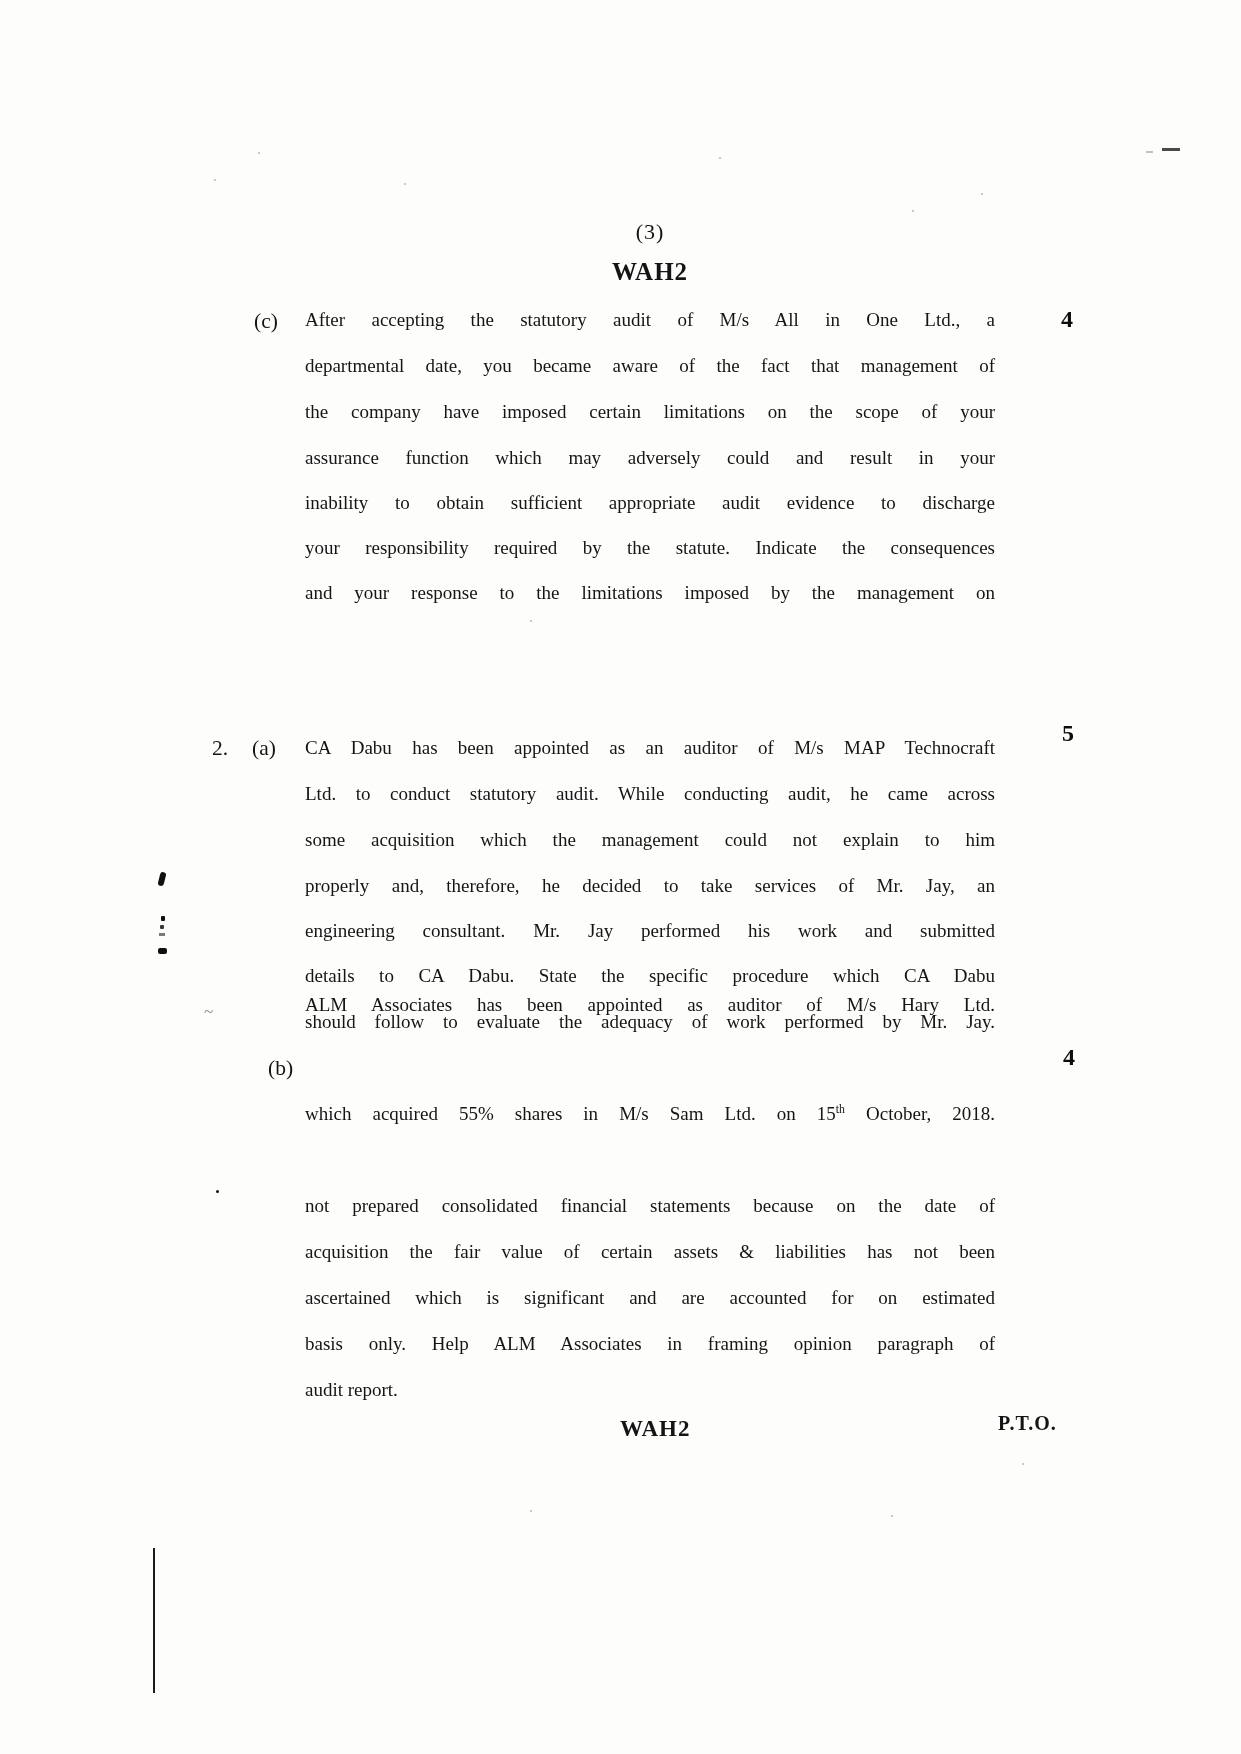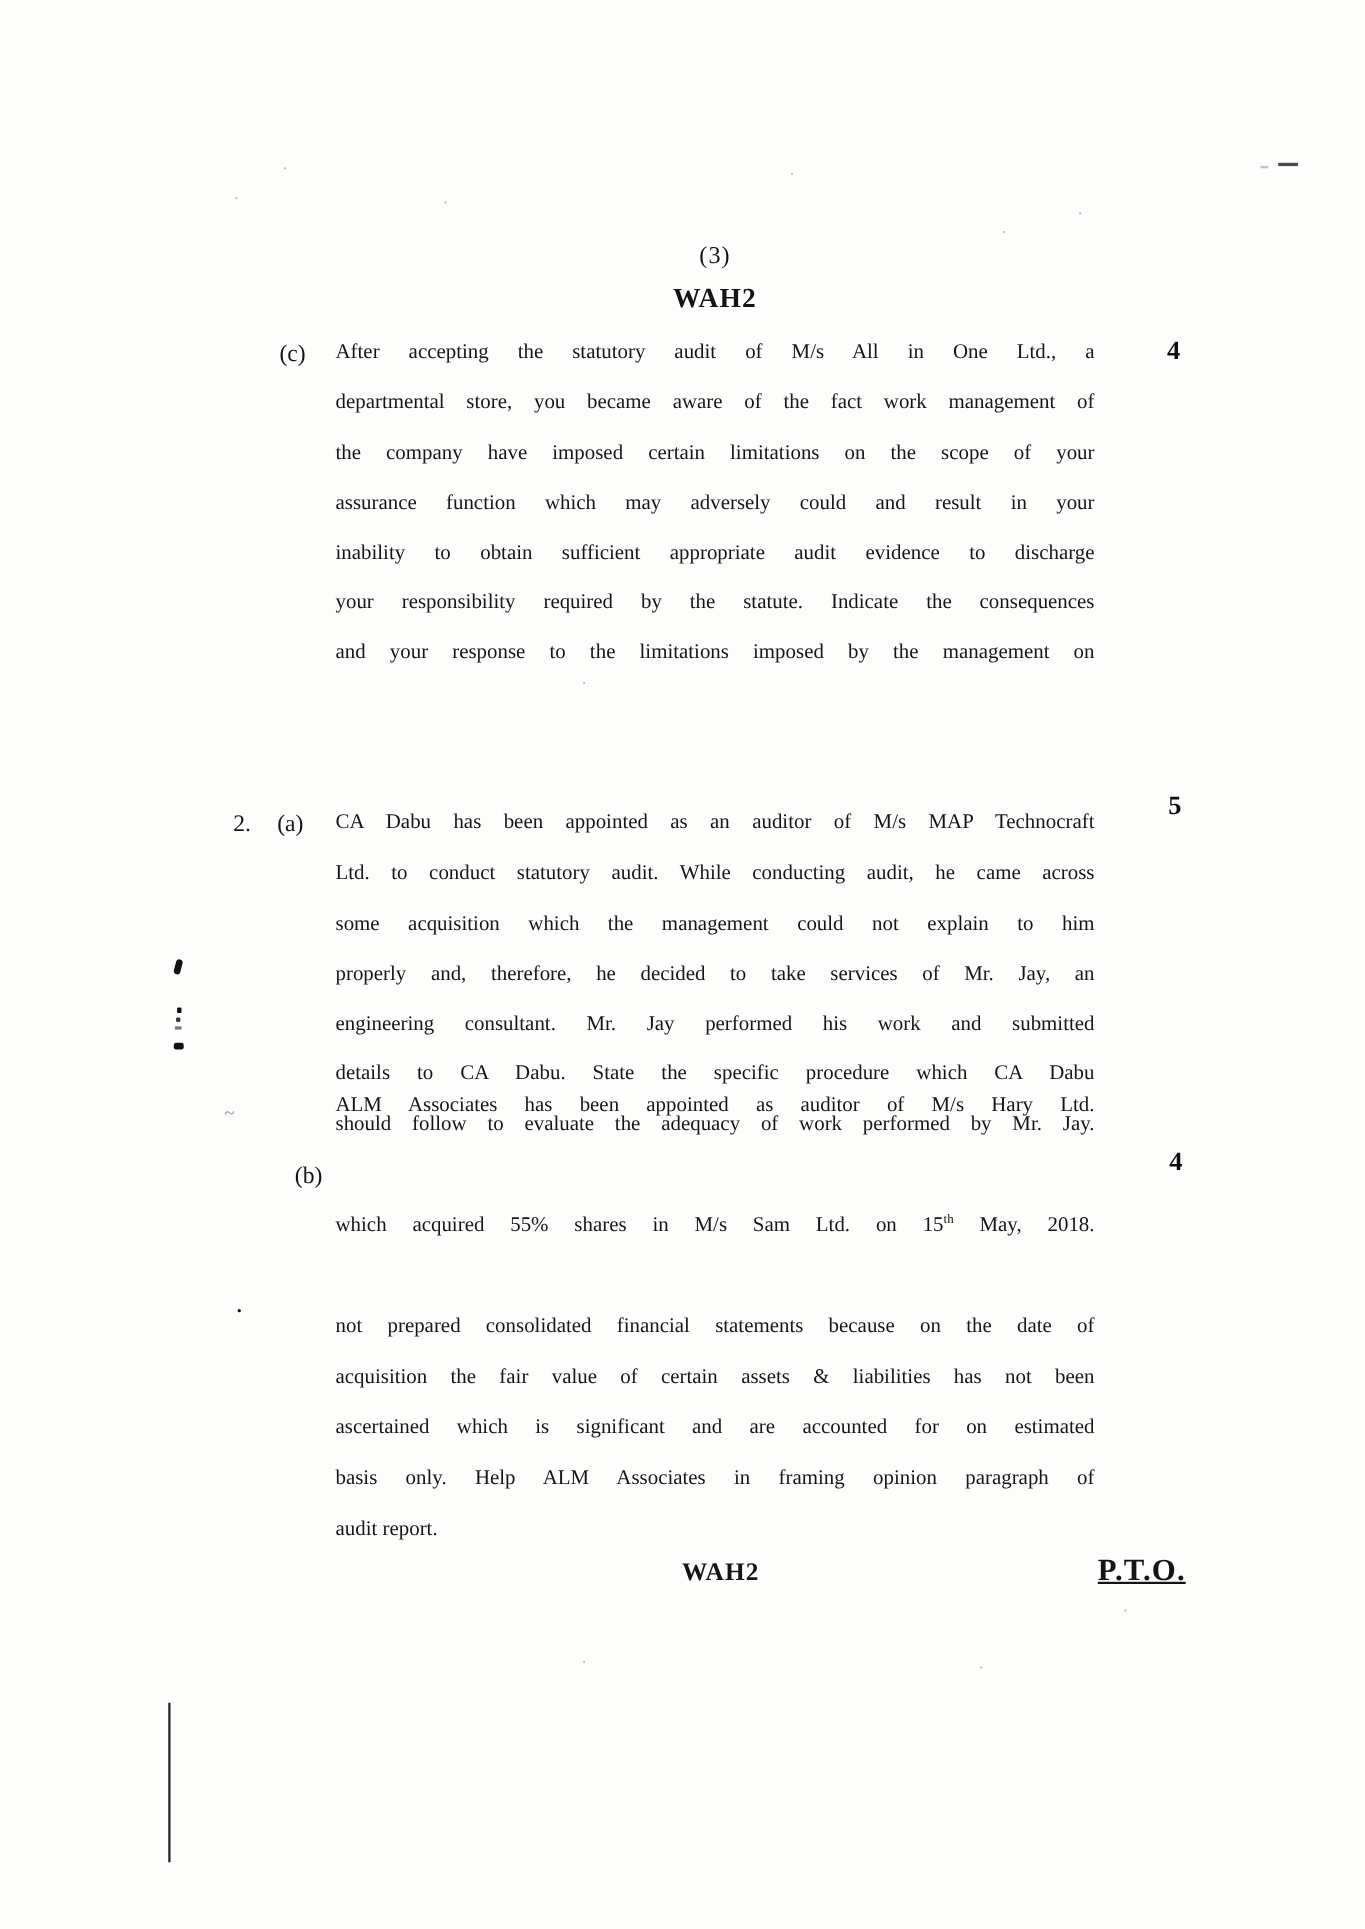--- a/index.html
+++ b/index.html
@@ -31,21 +31,21 @@
   .marks{
     position:absolute;font-size:24px;font-weight:bold;color:#0d0d0d;
     font-family:"Liberation Serif", serif;
   }
   .footer-code{
     position:absolute;left:620px;top:1416px;
     font-size:23px;font-weight:bold;letter-spacing:1px;
   }
   .pto{
     position:absolute;left:998px;top:1412px;
-    font-size:28px;font-weight:bold;letter-spacing:1px;text-decoration:underline;
+    font-size:20px;font-weight:bold;letter-spacing:1px;
   }
   .sup{font-size:0.62em;vertical-align:super;line-height:0;}
   .vline{
     position:absolute;left:153px;top:1548px;width:2px;height:145px;
     background:#1c1c1c;
   }
   .dash-tr{position:absolute;left:1162px;top:148px;width:18px;height:3px;background:#4a4a4a;}
   .dash-tr-faint{position:absolute;left:1146px;top:151px;width:7px;height:2px;background:#c2c2c2;}
   .stray{position:absolute;background:#101010;}
   .stray-apostrophe{left:159px;top:872px;width:6px;height:14px;border-radius:3px;transform:rotate(14deg);}
@@ -61,42 +61,42 @@
 <body>
 
 <div class="page">
 
   <div class="center-head pageno">(3)</div>
   <div class="center-head head-code">WAH2</div>
 
   <div class="qlabel" style="left:254px;top:306px">(c)</div>
   <div class="marks" style="left:1061px;top:306px">4</div>
   <div class="tline" style="top:305px">After accepting the statutory audit of M/s All in One Ltd., a</div>
-  <div class="tline" style="top:351px">departmental store, you became aware of the fact work management of</div>
+  <div class="tline" style="top:351px">departmental date, you became aware of the fact that management of</div>
   <div class="tline" style="top:397px">the company have imposed certain limitations on the scope of your</div>
   <div class="tline" style="top:443px">assurance function which may adversely could and result in your</div>
   <div class="tline" style="top:488px">inability to obtain sufficient appropriate audit evidence to discharge</div>
   <div class="tline" style="top:533px">your responsibility required by the statute. Indicate the consequences</div>
   <div class="tline" style="top:578px">and your response to the limitations imposed by the management on</div>
 
   <div class="qlabel" style="left:212px;top:733px">2.</div>
   <div class="qlabel" style="left:252px;top:733px">(a)</div>
   <div class="marks" style="left:1062px;top:720px">5</div>
   <div class="tline" style="top:733px">CA Dabu has been appointed as an auditor of M/s MAP Technocraft</div>
   <div class="tline" style="top:779px">Ltd. to conduct statutory audit. While conducting audit, he came across</div>
   <div class="tline" style="top:825px">some acquisition which the management could not explain to him</div>
   <div class="tline" style="top:871px">properly and, therefore, he decided to take services of Mr. Jay, an</div>
   <div class="tline" style="top:916px">engineering consultant. Mr. Jay performed his work and submitted</div>
   <div class="tline" style="top:961px">details to CA Dabu. State the specific procedure which CA Dabu</div>
   <div class="tline" style="top:1007px">should follow to evaluate the adequacy of work performed by Mr. Jay.</div>
 
   <div class="qlabel" style="left:268px;top:1053px">(b)</div>
   <div class="marks" style="left:1063px;top:1044px">4</div>
   <div class="tline" style="top:990px">ALM Associates has been appointed as auditor of M/s Hary Ltd.</div>
-  <div class="tline" style="top:1099px"><span>which acquired 55% shares in M/s Sam Ltd. on 15</span><span class="sup">th</span><span> May, 2018.</span></div>
+  <div class="tline" style="top:1099px"><span>which acquired 55% shares in M/s Sam Ltd. on 15</span><span class="sup">th</span><span> October, 2018.</span></div>
   <div class="tline" style="top:1191px">not prepared consolidated financial statements because on the date of</div>
   <div class="tline" style="top:1237px">acquisition the fair value of certain assets &amp; liabilities has not been</div>
   <div class="tline" style="top:1283px">ascertained which is significant and are accounted for on estimated</div>
   <div class="tline" style="top:1329px">basis only. Help ALM Associates in framing opinion paragraph of</div>
   <div class="tline left" style="top:1375px">audit report.</div>
 
   <div class="footer-code">WAH2</div>
   <div class="pto">P.T.O.</div>
 
   <div class="vline"></div>

